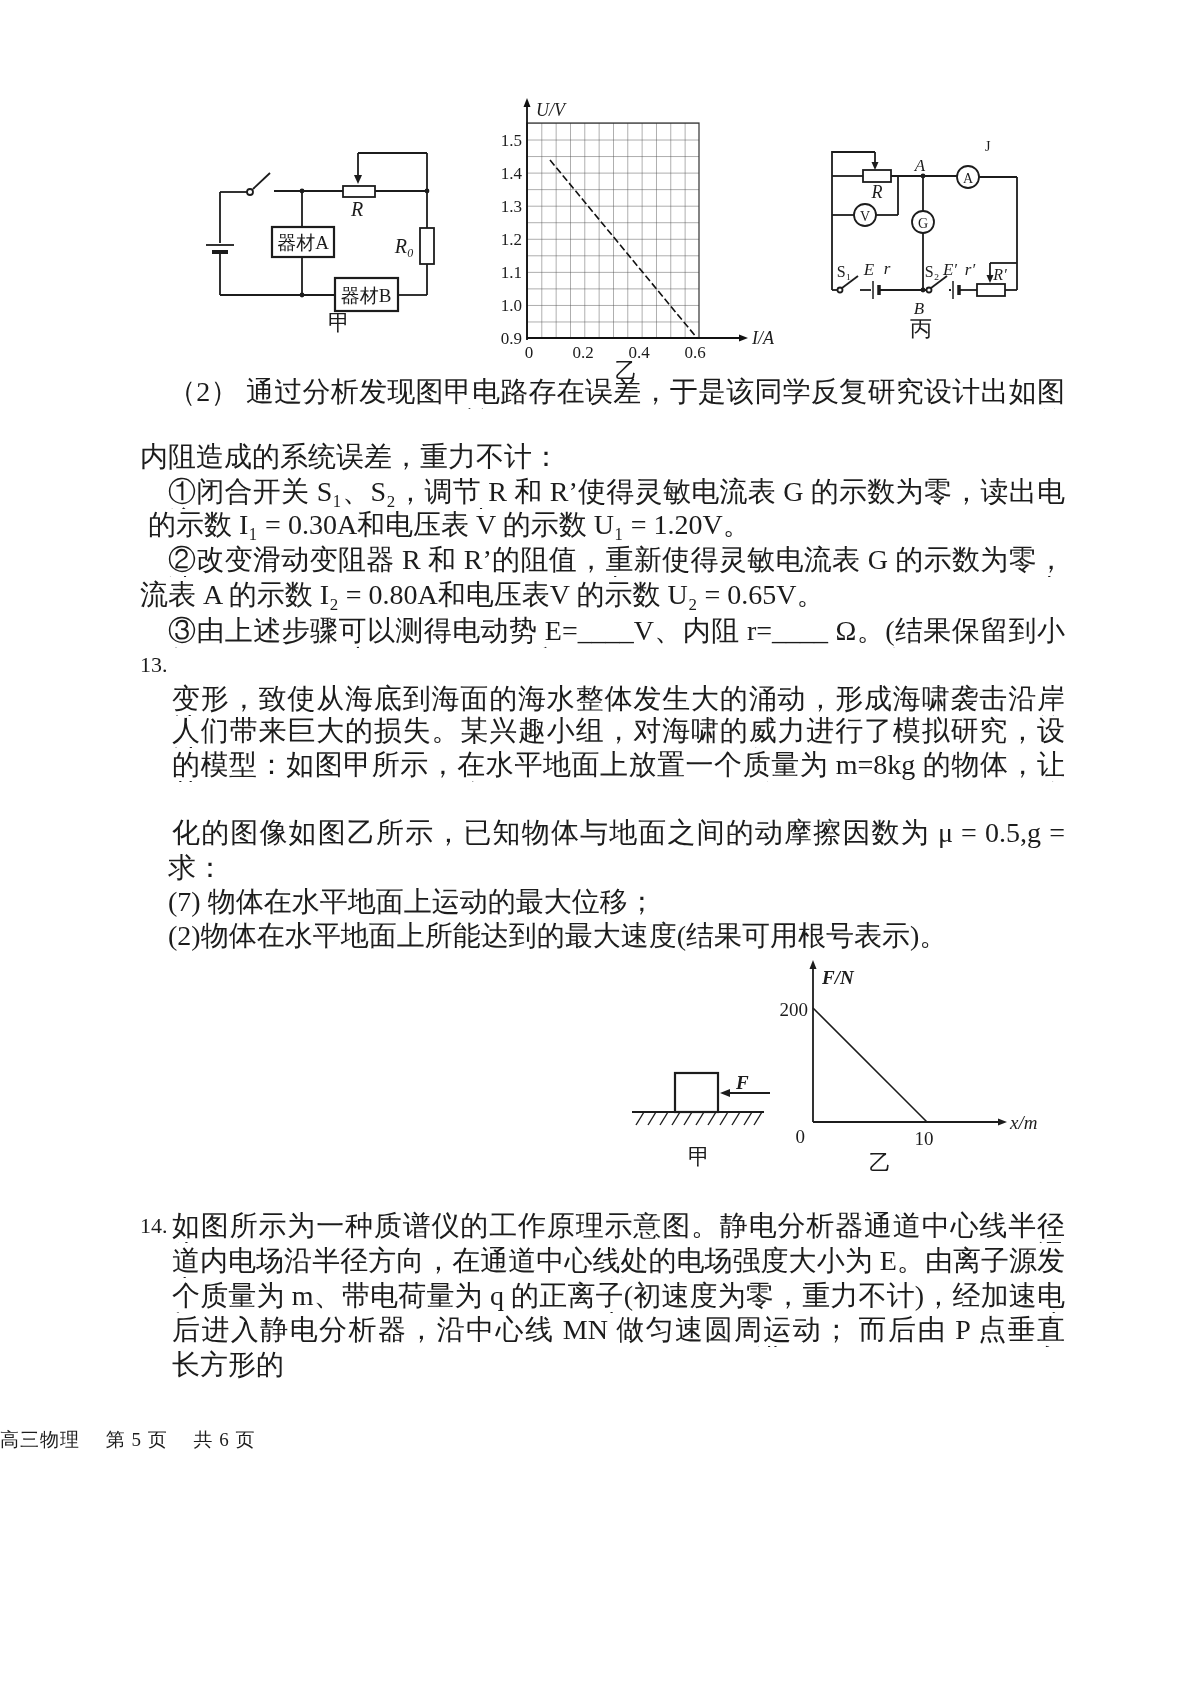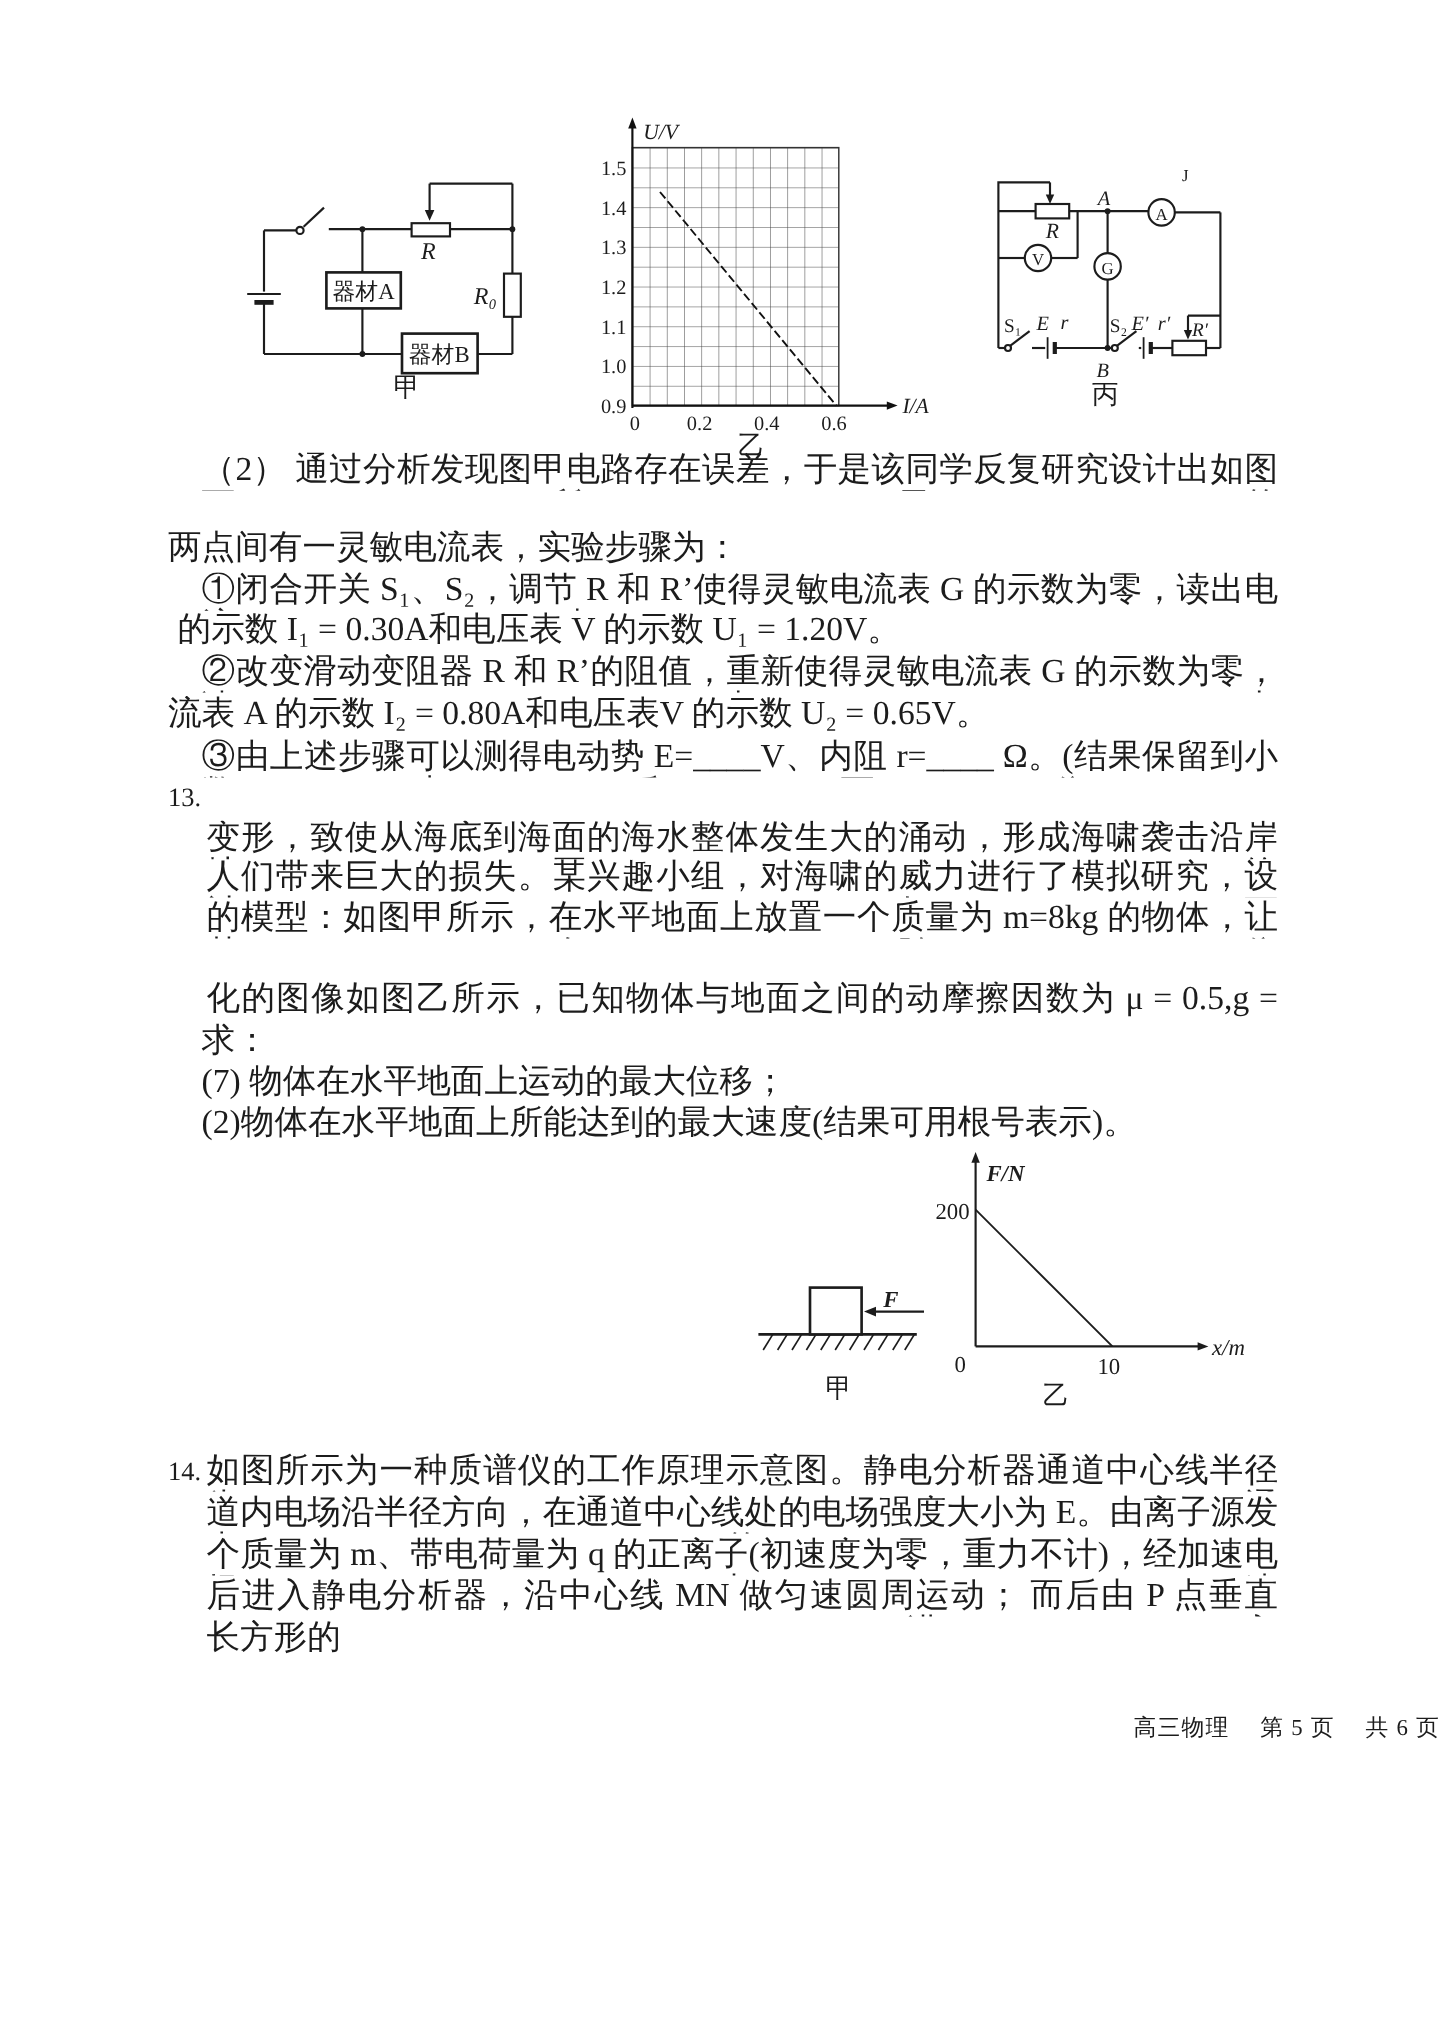--- a/index.html
+++ b/index.html
@@ -5,21 +5,21 @@
   html,body{margin:0;padding:0;background:#e8e8e8;}
   #page{position:relative;width:1200px;height:1697px;background:#ffffff;margin:0 auto;
         font-family:"Liberation Serif","DejaVu Serif",serif;color:#1c1c1c;overflow:hidden;}
   .ln{position:absolute;font-size:28px;line-height:30px;height:32px;white-space:normal;
       overflow:hidden;color:#1c1c1c;}
   .fill{text-align:justify;text-align-last:justify;}
   .num{position:absolute;font-size:22px;line-height:30px;}
   svg{position:absolute;overflow:visible;}
   svg text{font-family:"Liberation Serif","DejaVu Serif",serif;fill:#1c1c1c;}
   .it{font-style:italic;}
-  .footer{position:absolute;width:100%;text-align:right;font-size:19px;letter-spacing:1px;}
+  .footer{position:absolute;width:100%;text-align:left;font-size:19px;letter-spacing:1px;}
 </style>
 </head>
 <body>
 
 <div id="page">
 
   <svg style="left:195px;top:140px" width="255" height="195" viewBox="195 140 255 195">
     <g stroke="#1c1c1c" stroke-width="1.8" fill="none">
       <line x1="220" y1="192" x2="220" y2="243"></line>
       <line x1="206" y1="245" x2="234" y2="245"></line>
@@ -146,21 +146,21 @@
     <text x="932" y="277" font-size="16" text-anchor="middle">S₂</text>
     <text x="950" y="275" font-size="17" class="it" text-anchor="middle">E′</text>
     <text x="970" y="275" font-size="17" class="it" text-anchor="middle">r′</text>
     <text x="1000" y="280" font-size="16" class="it" text-anchor="middle">R′</text>
     <text x="919" y="314" font-size="17" class="it" text-anchor="middle">B</text>
     <text x="921" y="336" font-size="22" text-anchor="middle">丙</text>
     <text x="985" y="151" font-size="14" fill="#444">J</text>
   </svg>
 
   <div class="ln fill" style="left:168px;top:377px;width:897px">（2） 通过分析发现图甲电路存在误差，于是该同学反复研究设计出如图丙所示的</div>
-  <div class="ln" style="left:140px;top:442px;width:925px">两点间有一灵敏电流表，实验步骤为：</div>
+  <div class="ln" style="left:140px;top:442px;width:925px">内阻造成的系统误差，重力不计：</div>
   <div class="ln fill" style="left:168px;top:477px;width:897px">①闭合开关 S₁、S₂，调节 R 和 R’使得灵敏电流表 G 的示数为零，读出电流表 A</div>
   <div class="ln" style="left:148px;top:510px;width:917px">的示数 I₁ = 0.30A和电压表 V 的示数 U₁ = 1.20V。</div>
   <div class="ln fill" style="left:168px;top:545px;width:897px">②改变滑动变阻器 R 和 R’的阻值，重新使得灵敏电流表 G 的示数为零，读出电</div>
   <div class="ln" style="left:140px;top:580px;width:925px">流表 A 的示数 I₂ = 0.80A和电压表V 的示数 U₂ = 0.65V。</div>
   <div class="ln fill" style="left:168px;top:616px;width:897px">③由上述步骤可以测得电动势 E=____V、内阻 r=____ Ω。(结果保留到小数点后两位)</div>
 
   <div class="num" style="left:140px;top:650px">13.</div>
   <div class="ln fill" style="left:172px;top:684px;width:893px">变形，致使从海底到海面的海水整体发生大的涌动，形成海啸袭击沿岸地区，给</div>
   <div class="ln fill" style="left:172px;top:716px;width:893px">人们带来巨大的损失。某兴趣小组，对海啸的威力进行了模拟研究，设计了如下</div>
   <div class="ln fill" style="left:172px;top:750px;width:893px">的模型：如图甲所示，在水平地面上放置一个质量为 m=8kg 的物体，让其在随位</div>

